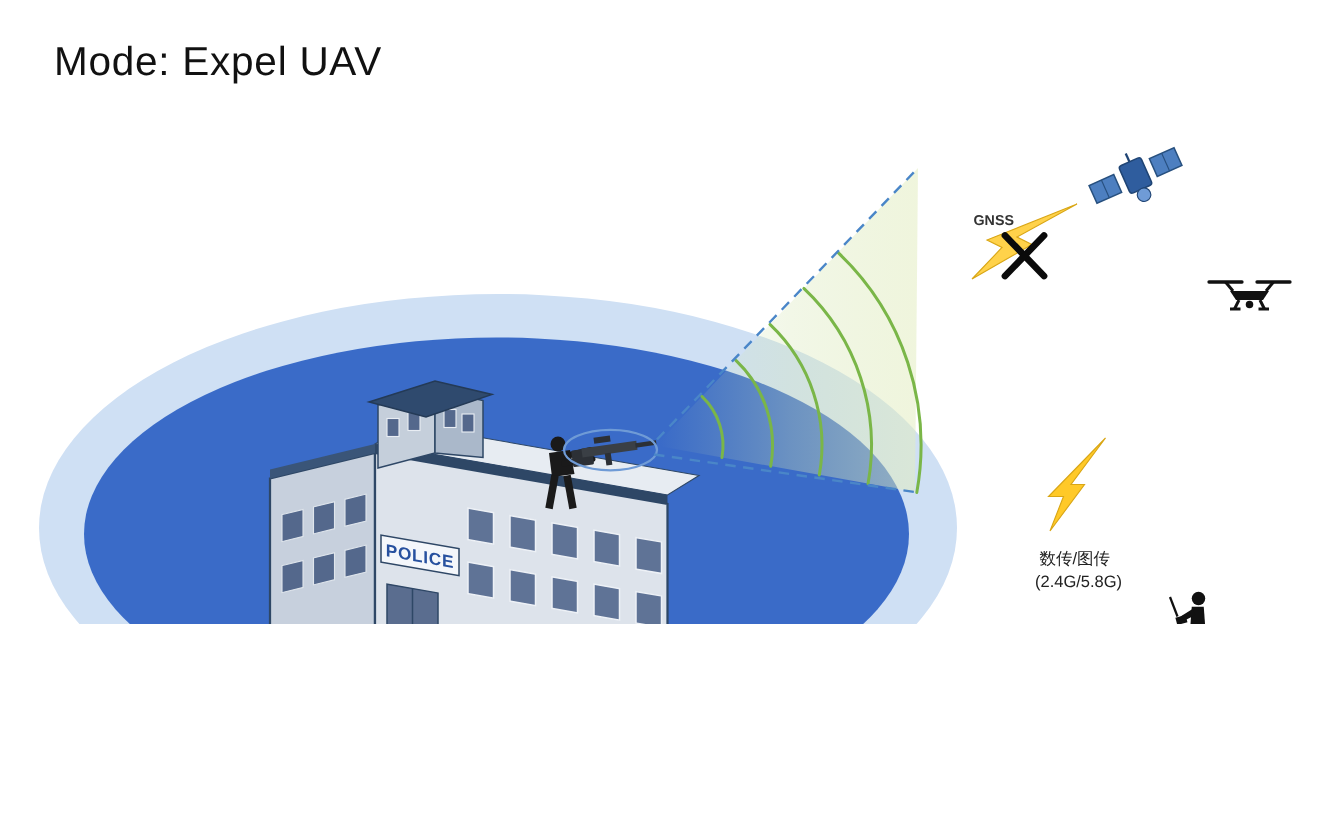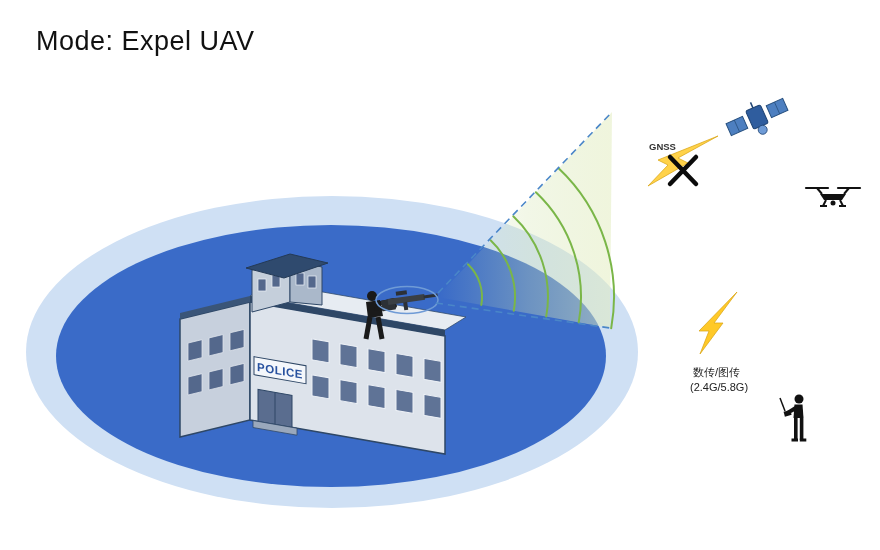--- a/index.html
+++ b/index.html
@@ -1,16 +1,16 @@
 <!DOCTYPE html>
 <html><head>
 <meta charset="utf-8">
 <style>
   html,body{margin:0;padding:0;background:#ffffff;}
-  .stage{position:relative;width:880px;height:550px;background:#ffffff;overflow:hidden;
+  .stage{position:relative;width:880px;height:416px;background:#ffffff;overflow:hidden;
          font-family:"Liberation Sans",sans-serif;}
   .title{position:absolute;left:36px;top:26px;font-size:27px;font-weight:400;color:#111;
          letter-spacing:0.5px;}
   svg{position:absolute;left:0;top:0;}
   svg text{font-family:"Liberation Sans",sans-serif;}
 </style>
 </head>
 <body>
 
 <div class="stage">

